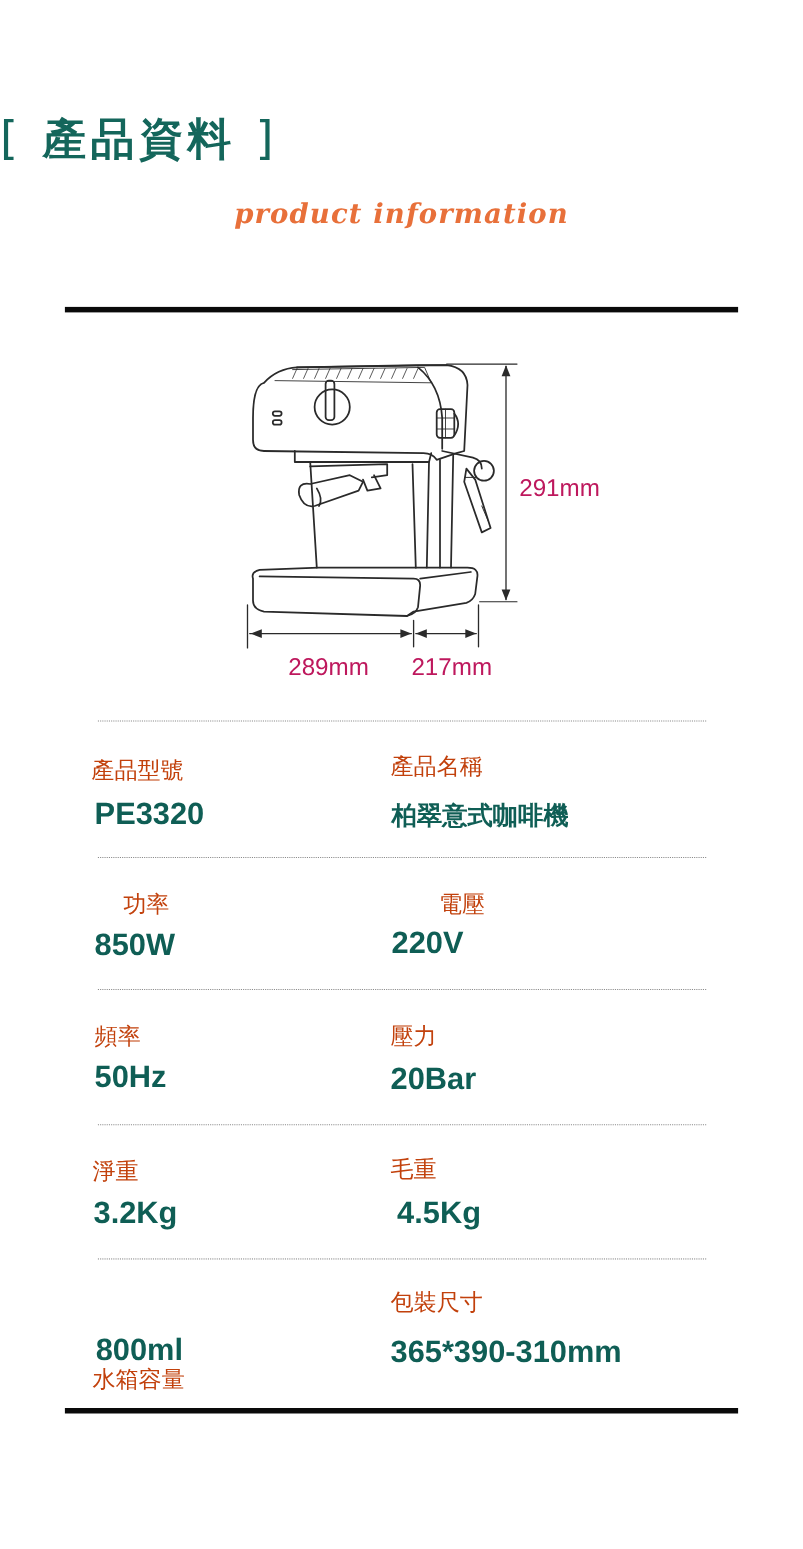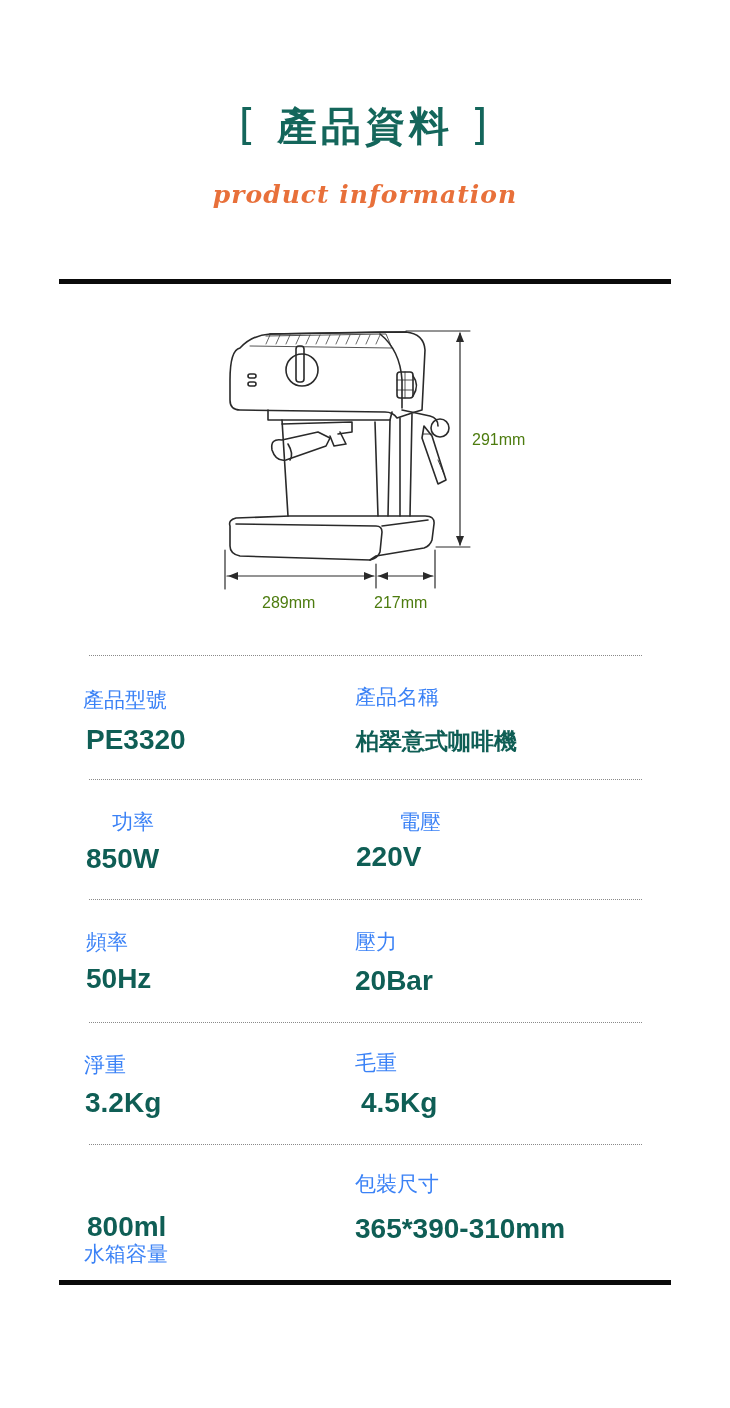--- a/index.html
+++ b/index.html
@@ -1,30 +1,30 @@
 <!DOCTYPE html>
 <html><head>
   <meta charset="utf-8">
   <style>
     html, body { margin: 0; padding: 0; background: #ffffff; }
     body { width: 730px; height: 1408px; position: relative; overflow: hidden;
            font-family: "DejaVu Sans", "Liberation Sans", sans-serif; }
-    .title { position: absolute; left: 0; width: 730px; top: 96px; text-align: center;
+    .title { position: absolute; left: 0; width: 730px; top: 96px; text-align: left;
              font-size: 40px; font-weight: bold; color: #14665b; letter-spacing: 4px; line-height: 60px; }
     .title .br { font-weight: normal; font-size: 42px; }
     .subtitle { position: absolute; left: 0; width: 730px; top: 180px; text-align: center;
                 font-family: "DejaVu Serif", "Liberation Serif", serif; font-style: italic; font-weight: bold;
                 font-size: 25px; color: #e8703a; letter-spacing: 1px; }
     .rule { position: absolute; left: 59px; width: 612px; height: 5px; background: #0a0a0a; }
     .rule.top { top: 279px; }
     .rule.bottom { top: 1280px; }
     .drawing { position: absolute; left: 210px; top: 320px; width: 340px; height: 300px; }
-    .dim-label { position: absolute; font-size: 16px; color: #4d7c0f; font-family: "Liberation Sans", sans-serif; }
+    .dim-label { position: absolute; font-size: 22px; color: #be185d; font-family: "Liberation Sans", sans-serif; }
     .dotted { position: absolute; left: 89px; width: 553px; height: 0; border-top: 1.5px dotted #8a8a8a; }
-    .spec-label { position: absolute; font-size: 21px; color: #3b82f6; }
+    .spec-label { position: absolute; font-size: 21px; color: #c2410c; }
     .spec-value { position: absolute; font-size: 28px; color: #0f5e55; font-family: "Liberation Sans", sans-serif; font-weight: bold; }
     .spec-value.cjk { font-family: Liberation Serif, serif; font-size: 23px; }
   </style>
 </head>
 <body>
 
 <div class="title">
   <span class="br">[</span>
   <span>產品資料</span>
   <span class="br">]</span>

